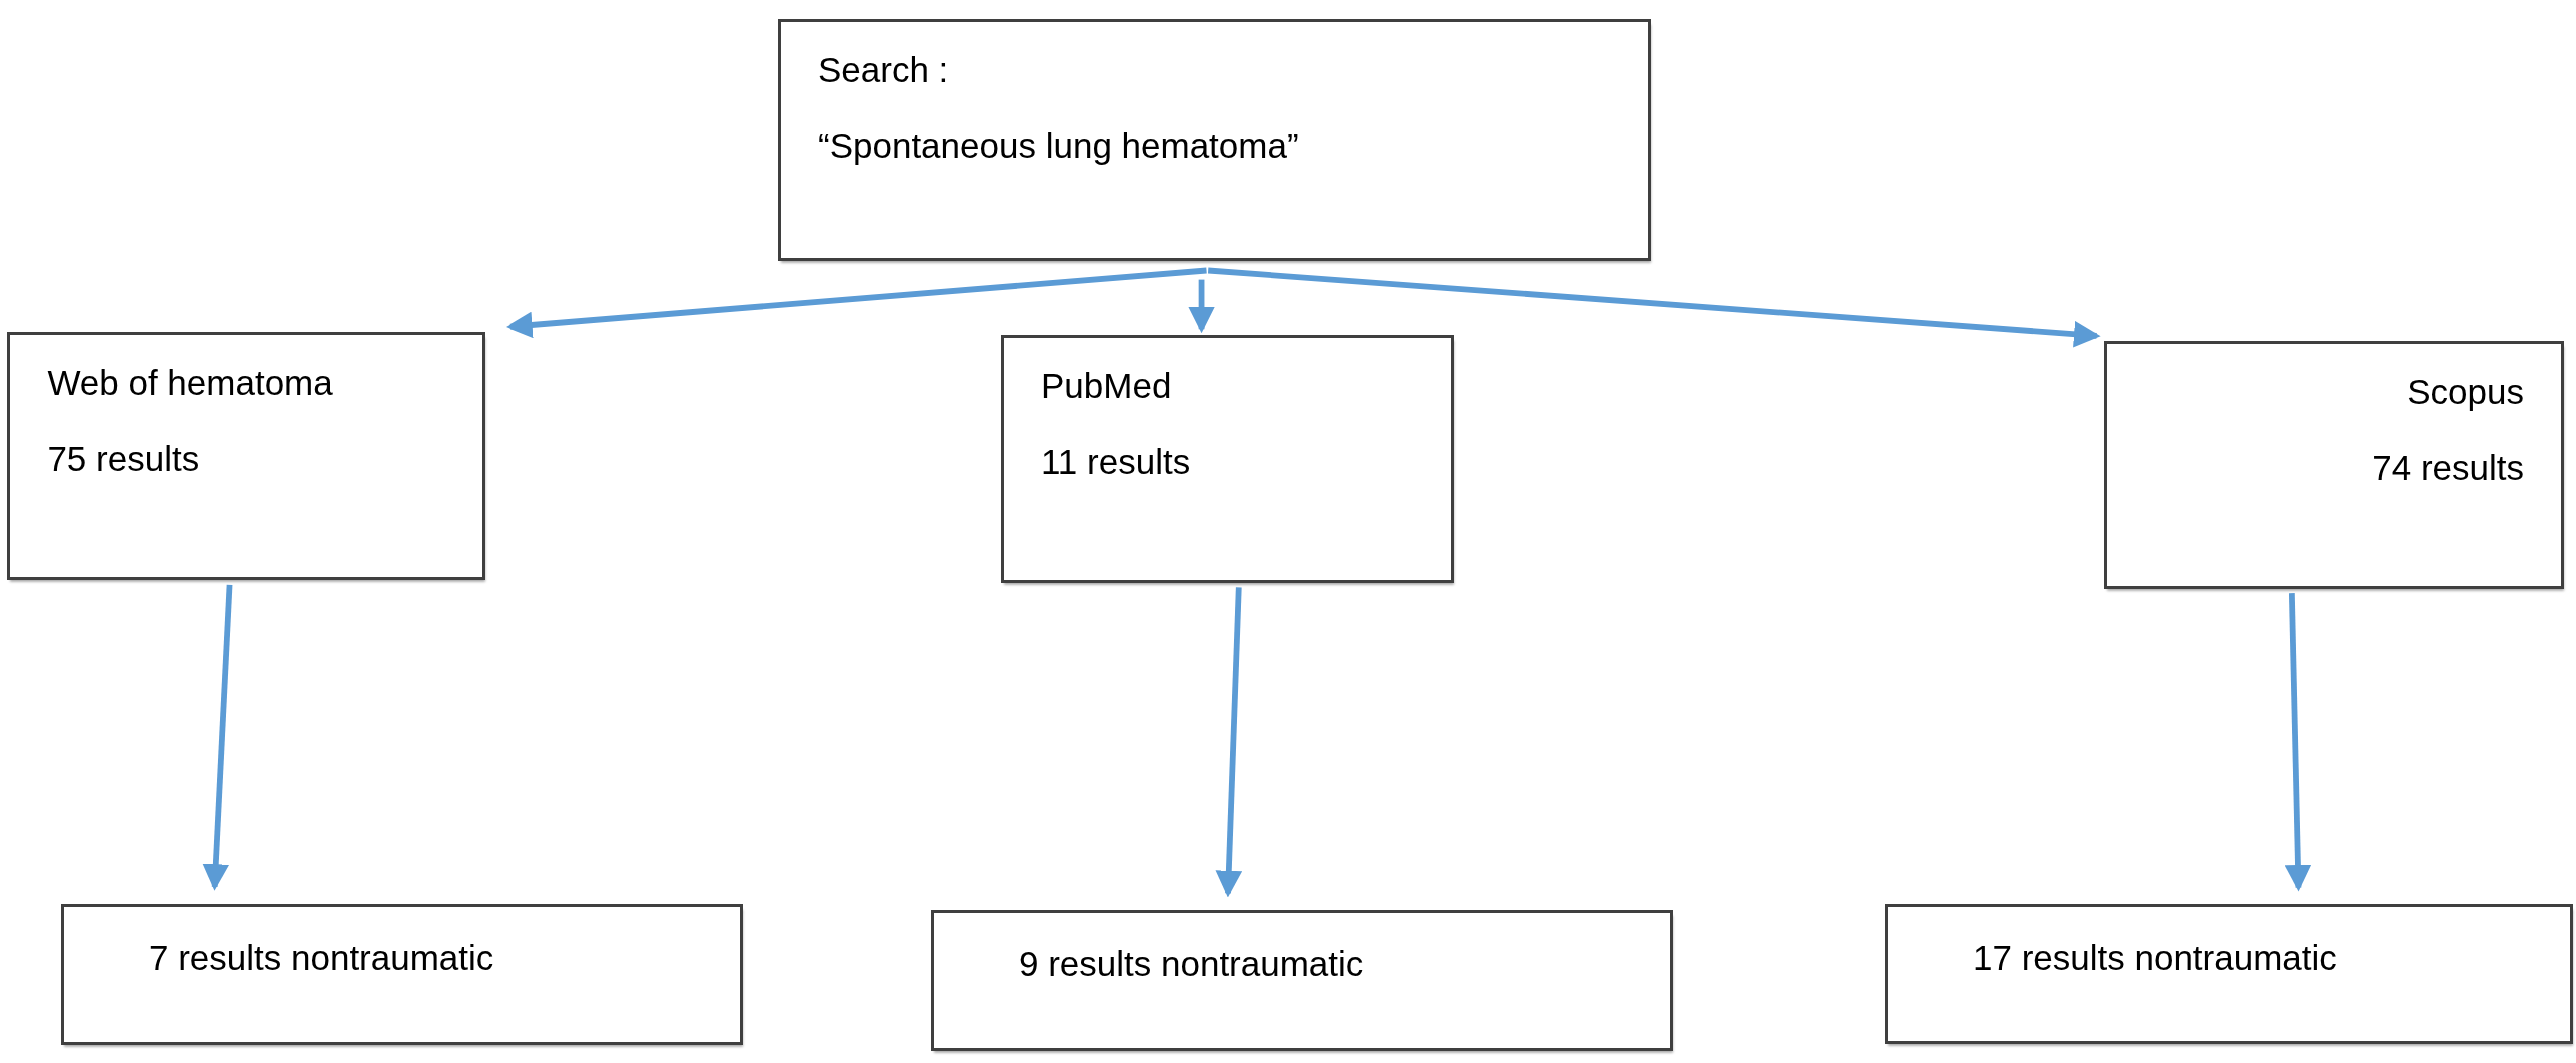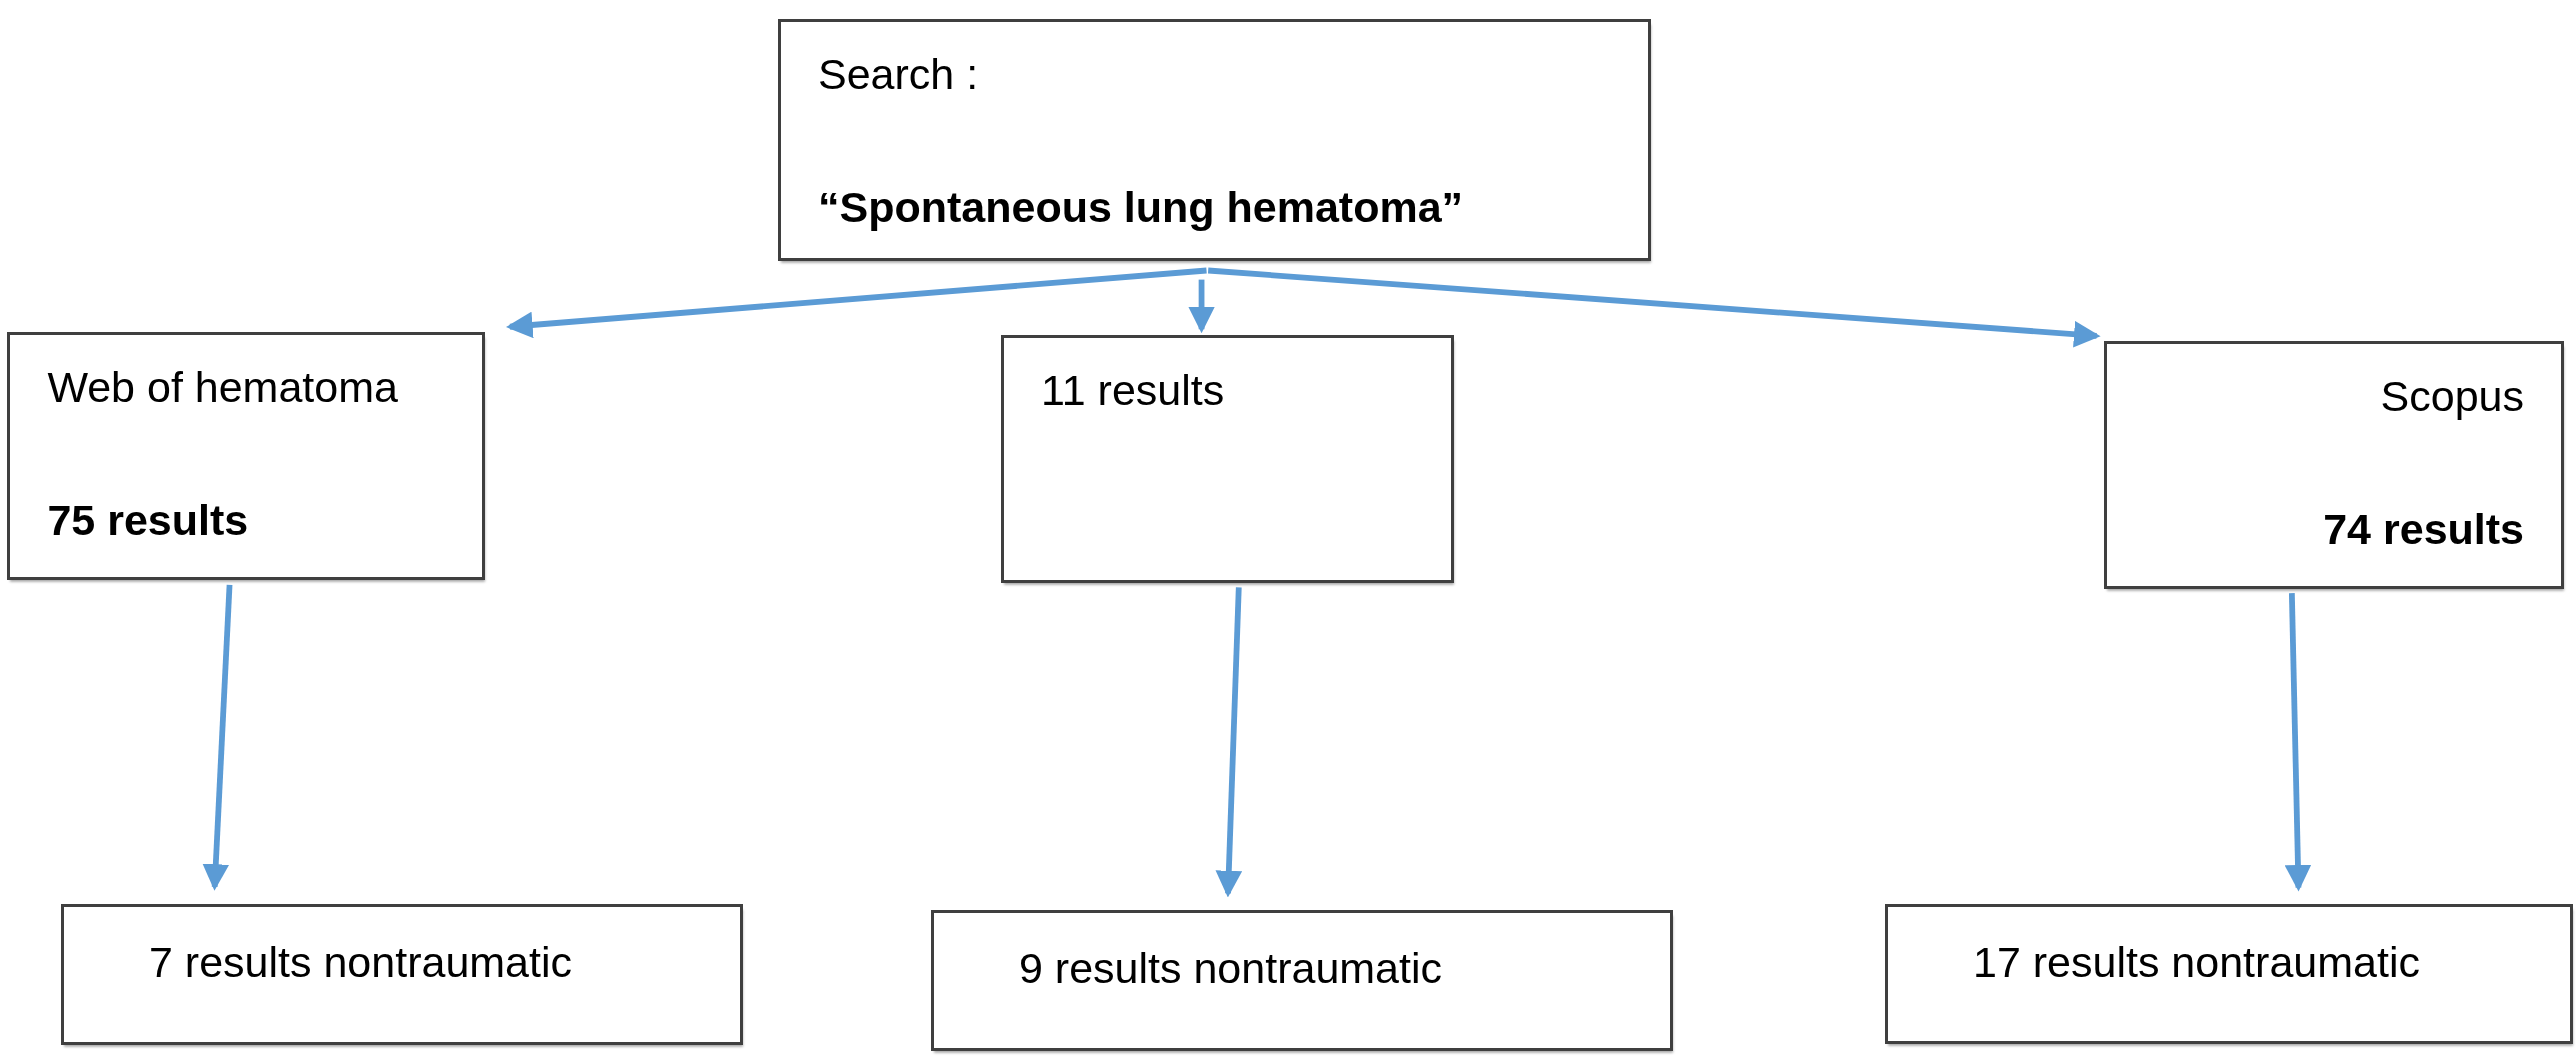--- a/index.html
+++ b/index.html
@@ -23,29 +23,29 @@
     width: 2576px;
     height: 1063px;
     pointer-events: none;
   }
   .box {
     position: absolute;
     box-sizing: border-box;
     background: #ffffff;
     border: 3.3px solid #3f3f3f;
     box-shadow: 1.7px 4.1px 2.5px -1.7px rgba(0,0,0,0.35);
-    font-size: 43px;
+    font-size: 35px;
     line-height: 1.15;
   }
   .box .line {
     padding: 0 37px;
     white-space: nowrap;
   }
   .two-line { padding-top: 28px; }
-  .two-line .line + .line { margin-top: 84px; font-weight: bold; }
+  .two-line .line + .line { margin-top: 36px; }
   .one-line { padding-top: 31px; padding-left: 48px; }
 
   
   #box-search   { left: 778px;  top: 19px;   width: 873px; height: 242px; }
   #box-source-0 { left: 7.4px;    top: 332px;  width: 478px;  height: 248px; }
   #box-source-1 { left: 1001px; top: 335px;  width: 453px;  height: 248px; }
   #box-source-2 { left: 2104px; top: 341px;  width: 460px;  height: 248px; text-align: right; }
   #box-filtered-0 { left: 61px;   top: 904px; width: 682px;  height: 141px; }
   #box-filtered-1 { left: 931px; top: 910px; width: 742px; height: 141px; }
   #box-filtered-2 { left: 1885px; top: 904px; width: 688px;  height: 140px; }
@@ -79,20 +79,21 @@
     <div class="line">Search :</div>
     <div class="line">“Spontaneous lung hematoma”</div>
   </div>
 
   <div class="box two-line" id="box-source-0">
     <div class="line">Web of hematoma</div>
     <div class="line">75 results</div>
   </div>
 
   <div class="box two-line" id="box-source-1">
+    <div class="line">PubMed</div>
     <div class="line">11 results</div>
   </div>
 
   <div class="box two-line" id="box-source-2">
     <div class="line">Scopus</div>
     <div class="line">74 results</div>
   </div>
 
   <div class="box one-line" id="box-filtered-0">
     <div class="line">7 results nontraumatic</div>

